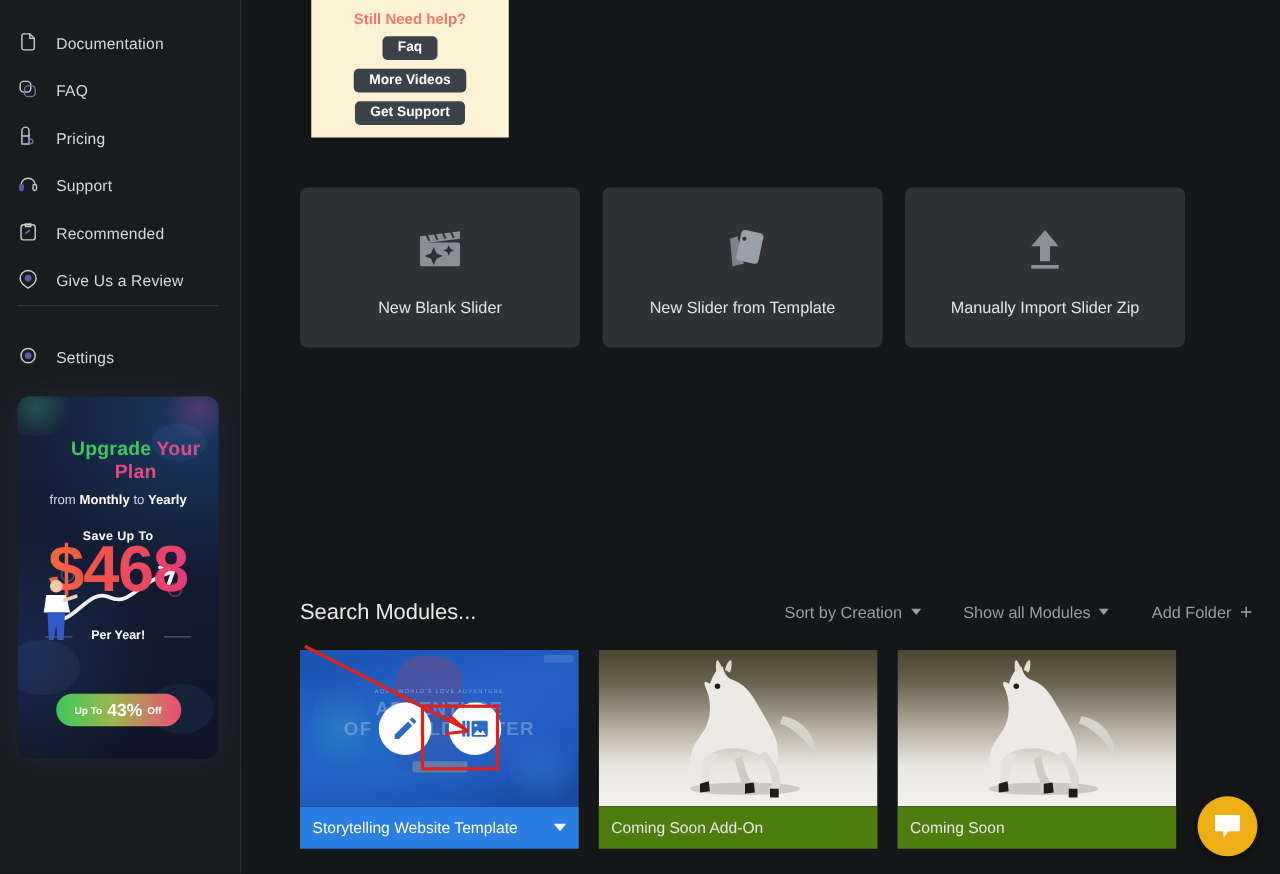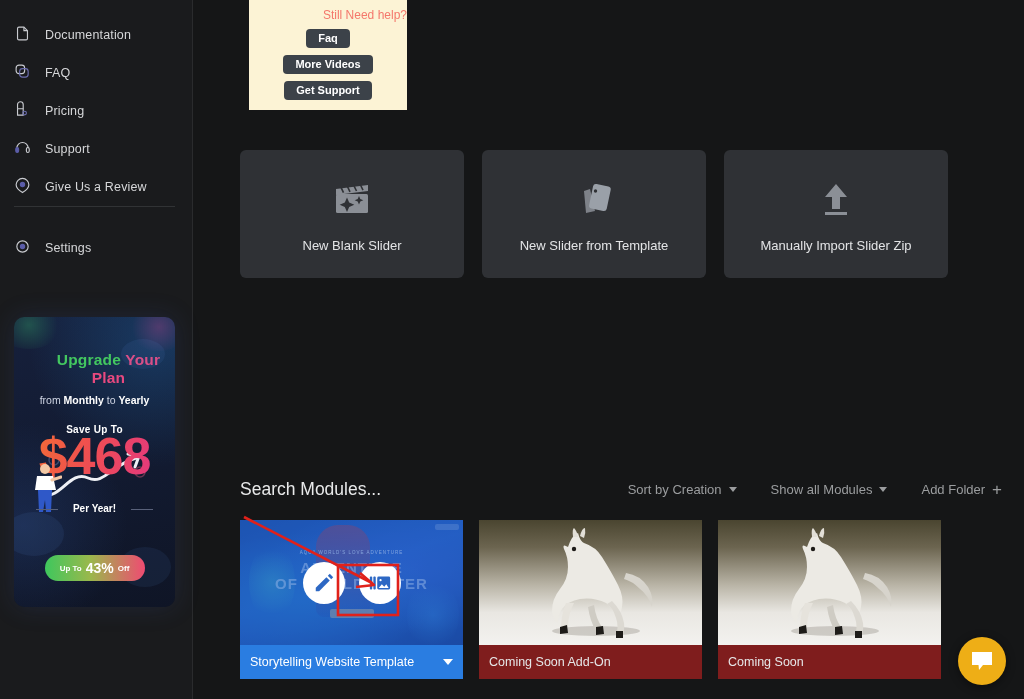--- a/index.html
+++ b/index.html
@@ -89,21 +89,21 @@
     color:#fff; cursor:pointer;
   }
   .pill-sm { font-size: 8px; font-weight: bold; }
   .pill-lg { font-size: 14px; font-weight: bold; }
 
   
   .help-panel {
     position: absolute; left: 249px; top: 0; width: 158px; height: 110px;
     background: #fcf3d5; padding-top: 8px;
   }
-  .help-title { text-align:right; font-size: 12px; font-weight: normal; color: #f4776b; }
+  .help-title { text-align:center; font-size: 12px; font-weight: bold; color: #f4776b; }
   .help-btn {
     display:block; margin: 7px auto 0; height: 19px; border-radius: 4px;
     background: #3c4249; color: #fff; font-size: 11px; font-weight: bold;
     border: none; cursor: pointer; font-family: "Liberation Sans", sans-serif;
     padding: 0 12px; line-height: 19px;
   }
 
   
   .action-row { position: absolute; left: 240px; top: 150px; width: 709px; display:flex; gap: 18px; }
   .action-card {
@@ -158,21 +158,21 @@
     width: 42px; height: 42px; border-radius: 50%; background: #fff;
     display:flex; align-items:center; justify-content:center; cursor:pointer;
   }
 
   .thumb-horse { position:absolute; inset:0;
     background: linear-gradient(180deg,#4a4530 0%,#6c6550 22%,#b9b4a6 52%,#e9e7e2 74%,#f3f2ef 100%); }
   .horse-svg { position:absolute; left:50%; top:50%; transform:translate(-50%,-50%); }
 
   .module-label {
     height: 34px; display:flex; align-items:center; justify-content:space-between;
-    padding: 0 10px; font-size: 12.5px; color:#e6e7e8; background:#7f1d1d;
+    padding: 0 10px; font-size: 12.5px; color:#e6e7e8; background:#4d7c0f;
   }
   .module-label.active { background: #2a7de1; color:#fff; }
   .mlabel-caret { width:0;height:0;border-left:5px solid transparent;border-right:5px solid transparent;border-top:6px solid #fff;}
 
   
   .anno { position:absolute; left:240px; top:515px; width:240px; height:110px; pointer-events:none; }
 
   
   .chat-fab {
     position:absolute; right: 18px; bottom: 14px; width: 48px; height: 48px;
@@ -223,20 +223,30 @@
         <span class="nav-icon">
           <svg viewBox="0 0 24 24" fill="none" stroke="#c9cbd0" stroke-width="1.6">
             <path d="M4 13a8 8 0 0 1 16 0"></path>
               <rect x="2.5" y="12" width="4" height="7" rx="2" fill="#5b5da8" stroke="#5b5da8"></rect>
             <rect x="17.5" y="12" width="4" height="7" rx="2"></rect>
           </svg>
         </span>
         <span class="nav-label">Support</span>
       </div>
 
+      <div class="nav-item">
+        <span class="nav-icon">
+          <svg viewBox="0 0 24 24" fill="none" stroke="#c9cbd0" stroke-width="1.6">
+            <rect x="4" y="4" width="16" height="17" rx="3"></rect>
+              <path d="M9 3h6v3H9z"></path>
+              <path d="M9 14l5-4" stroke="#7b7dc4"></path>
+          </svg>
+        </span>
+        <span class="nav-label">Recommended</span>
+      </div>
 
       <div class="nav-item">
         <span class="nav-icon">
           <svg viewBox="0 0 24 24" fill="none" stroke="#c9cbd0" stroke-width="1.6">
             <path d="M12 2a9 9 0 0 1 9 9c0 5-4 8-9 11C7 19 3 16 3 11a9 9 0 0 1 9-9z"></path>
             <circle cx="12" cy="10.5" r="3" fill="#5b5da8" stroke="#5b5da8"></circle>
           </svg>
         </span>
         <span class="nav-label">Give Us a Review</span>
       </div>

